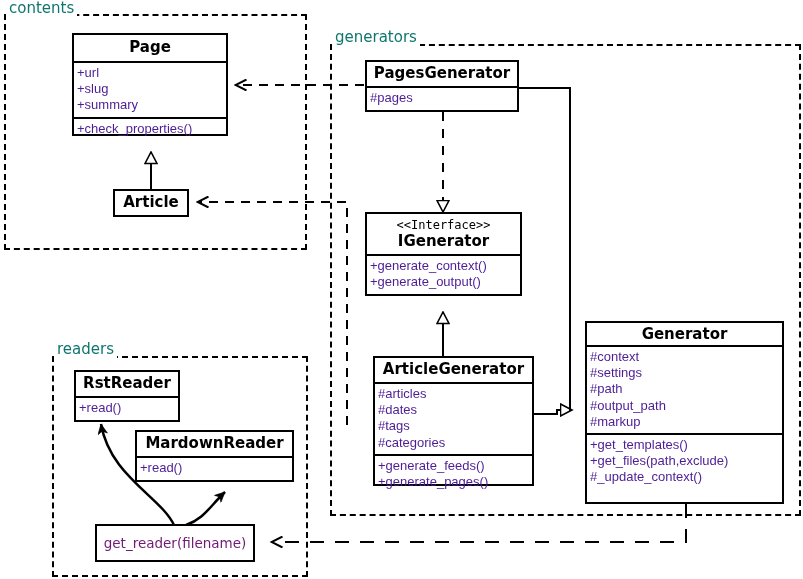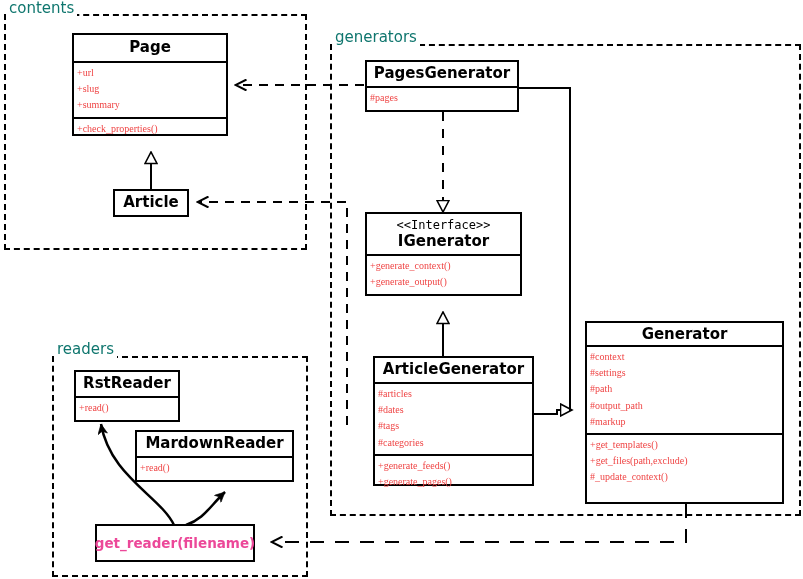--- a/index.html
+++ b/index.html
@@ -73,42 +73,41 @@
   .uml-name.with-stereo {
     padding-top: 0;
   }
   .uml-sep {
     border-top: 2px solid #000;
   }
   .uml-compartment {
     padding: 2px 2px 3px 3px;
   }
   .uml-item {
-    font-family: Liberation Serif, serif;
-    font-size: 10px;
+    font-family: Liberation Sans, sans-serif;
+    font-size: 13px;
     line-height: 16.2px;
-    color: #ef4444;
+    color: #4c1d95;
     white-space: pre;
   }
   .plainbox {
     position: absolute;
     box-sizing: border-box;
     border: 2px solid #000;
     background: #ffffff;
     z-index: 5;
     display: flex;
     align-items: center;
     justify-content: center;
   }
   .plainbox .fn-label {
     font-family: "DejaVu Sans", sans-serif;
     font-size: 13.5px;
-    color: #ec4899;
+    color: #701a75;
     white-space: pre;
-    font-weight: bold;
   }
 </style>
 </head>
 <body>
 
 <div id="canvas">
 
   <svg id="edges" viewBox="0 0 803 579" width="803" height="579">
     <defs>
       <marker id="hollow-tri" markerWidth="14" markerHeight="14" refX="12.5" refY="7" orient="auto" markerUnits="userSpaceOnUse">

